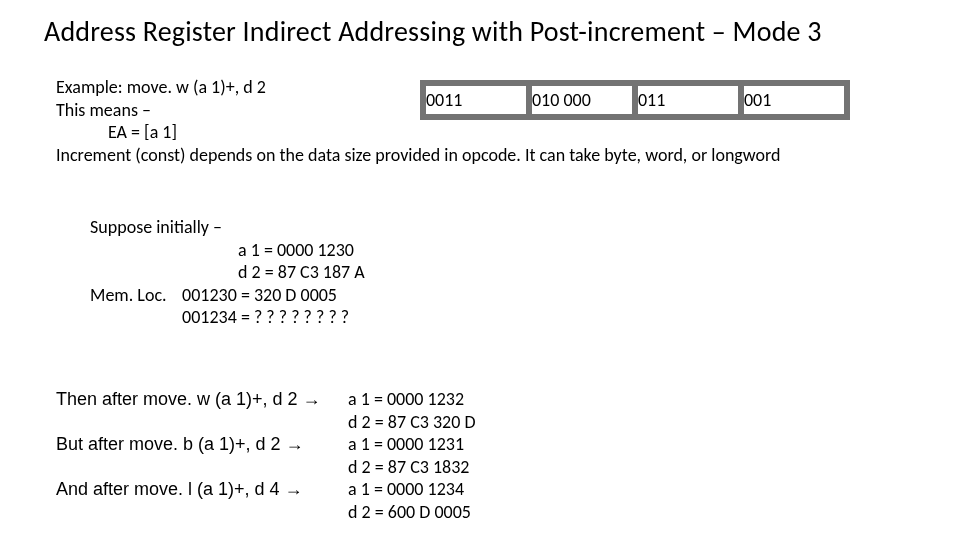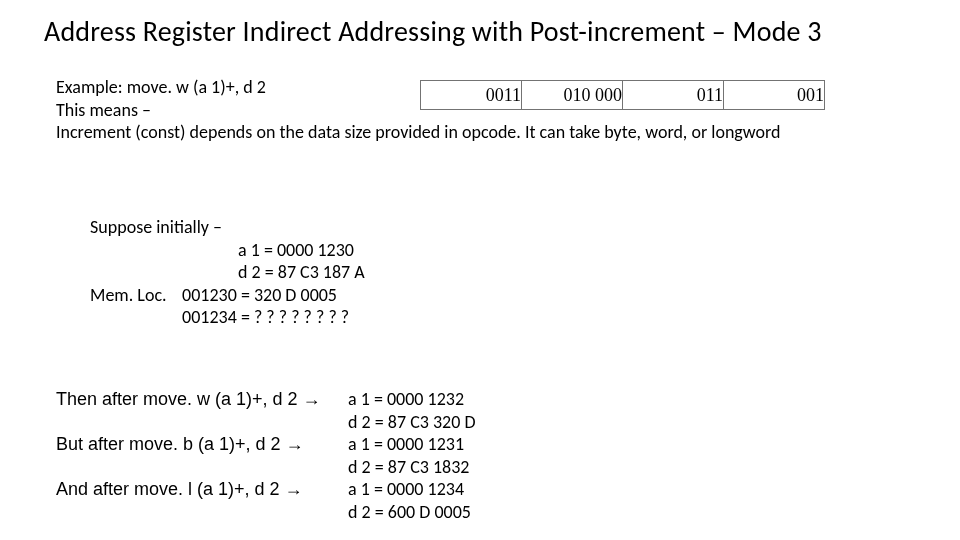--- a/index.html
+++ b/index.html
@@ -34,27 +34,26 @@
     line-height: 1.25;
   }
   .indent1 { padding-left: 52px; }
   .opcode-table {
     position: absolute;
     left: 420px;
     top: 80px;
     border-collapse: collapse;
   }
   .opcode-table td {
-    border: 1px solid #737373;
+    border: 6px solid #737373;
     padding: 2px 0;
-    text-align: right;
+    text-align: left;
     font-size: 18px;
     width: 100px;
     height: 24px;
-    font-family: Liberation Serif, serif;
   }
   .section2 {
     position: absolute;
     left: 56px;
     top: 216px;
     font-size: 18px;
     line-height: 1.25;
     margin-left: 34px;
   }
   .initvals { padding-left: 148px; }
@@ -73,20 +72,21 @@
 </head>
 <body>
 
 <div class="slide">
 
   <div class="title">Address Register Indirect Addressing with Post-increment – Mode 3</div>
 
   <div class="body">
     <div>Example:  move. w (a 1)+, d 2</div>
     <div>This means –</div>
+    <div class="indent1">EA = [a 1]</div>
     <div>Increment (const) depends on the data size provided in opcode. It can take byte, word, or longword</div>
   </div>
 
   <table class="opcode-table">
     <tbody>
         <tr>
       <td>0011</td>
       <td>010 000</td>
       <td>011</td>
       <td>001</td>
@@ -117,21 +117,21 @@
       </span>
     </div>
     <div>
       <span class="leftcol arrow">But after move. b (a 1)+, d 2 →</span>
       <span class="rightcol">
         <span>a 1 = 0000 1231</span><br>
         <span>d 2 = 87 C3 1832</span>
       </span>
     </div>
     <div>
-      <span class="leftcol arrow">And after move. l (a 1)+, d 2 →</span>
+      <span class="leftcol arrow">And after move. l (a 1)+, d 4 →</span>
       <span class="rightcol">
         <span>a 1 = 0000 1234</span><br>
         <span>d 2 = 600 D 0005</span>
       </span>
     </div>
   </div>
 
 </div>
 
 </body></html>

